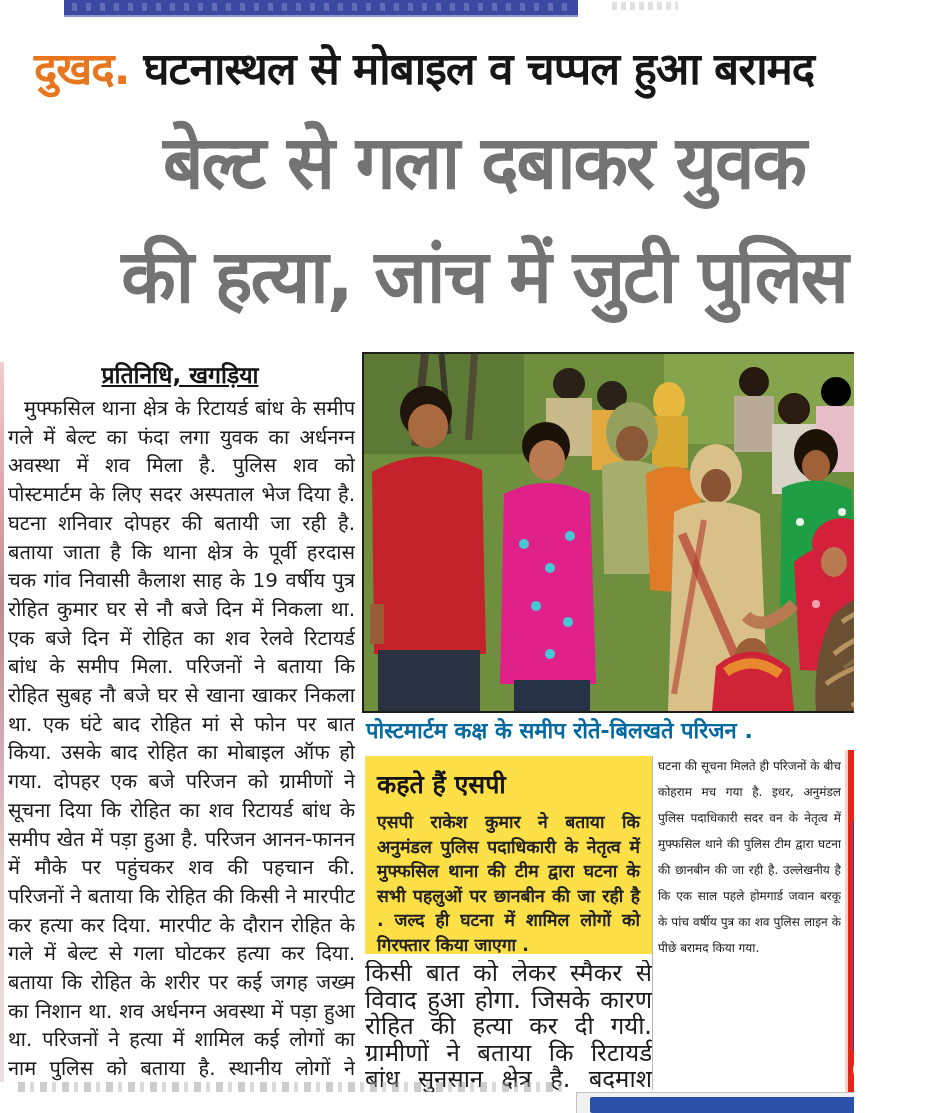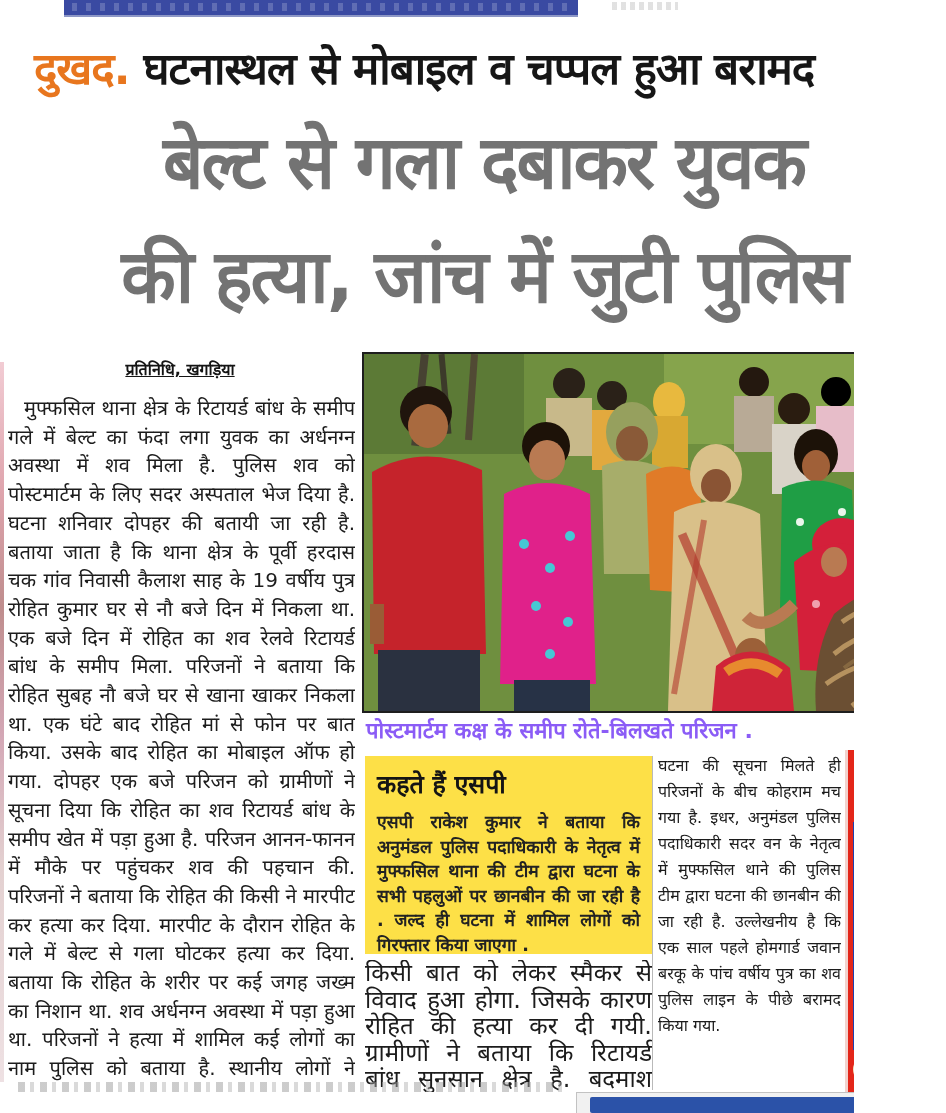--- a/index.html
+++ b/index.html
@@ -23,38 +23,38 @@
   .kicker .tag{color:#e8761e;margin-right:14px;}
   .kicker .txt{color:#161616;}
 
   
   .headline{position:absolute;left:28px;top:104px;width:912px;color:#737373;
     font-weight:900;font-size:71px;line-height:114px;letter-spacing:-2px;white-space:nowrap;text-align:center;}
   .headline .hl{transform:scaleY(1.04);transform-origin:left top;}
 
   
   .byline{position:absolute;left:10px;top:358px;width:340px;text-align:center;
-    font-weight:bold;font-size:16px;text-decoration:underline;color:#141414;}
+    font-weight:bold;font-size:23px;text-decoration:underline;color:#141414;}
 
   
   .bodytext{color:#1c1c1c;text-align:justify;font-weight:500;}
   .col-left{position:absolute;left:8px;top:394px;width:347px;height:692px;
     font-size:20px;line-height:28.7px;overflow:hidden;text-indent:16px;}
   .col-mid{position:absolute;left:365px;top:960px;width:287px;height:132px;
     font-size:24px;line-height:26.5px;overflow:hidden;}
   .col-right{position:absolute;left:658px;top:753px;width:183px;height:340px;
-    font-size:16px;line-height:26px;overflow:hidden;}
+    font-size:12px;line-height:26px;overflow:hidden;}
   .vrule{position:absolute;background:#b9b9b9;width:1px;}
   .vrule.mid{left:652px;top:756px;height:334px;}
 
   
   .photo{position:absolute;left:362px;top:352px;width:577px;height:361px;
     border:2px solid #1e1e1e;box-sizing:border-box;background:#70903f;overflow:hidden;}
   .caption{position:absolute;left:366px;top:714px;width:575px;font-weight:bold;
-    font-size:22px;color:#8b5cf6;white-space:nowrap;}
+    font-size:22px;color:#0369a1;white-space:nowrap;}
 
   
   .spbox{position:absolute;left:365px;top:756px;width:287px;height:198px;
     background:#fde047;box-sizing:border-box;padding:10px 12px 8px 12px;}
   .spbox .sptitle{font-weight:900;font-size:25px;color:#141414;margin-bottom:10px;}
   .spbox .spbody{font-size:17.5px;line-height:24.5px;font-weight:600;color:#222;text-align:justify;}
 
   
   .ad{position:absolute;left:845px;top:750px;width:101px;height:342px;background:#e32619;
     border-left:3px solid #f2d2cd;box-sizing:border-box;overflow:hidden;}

